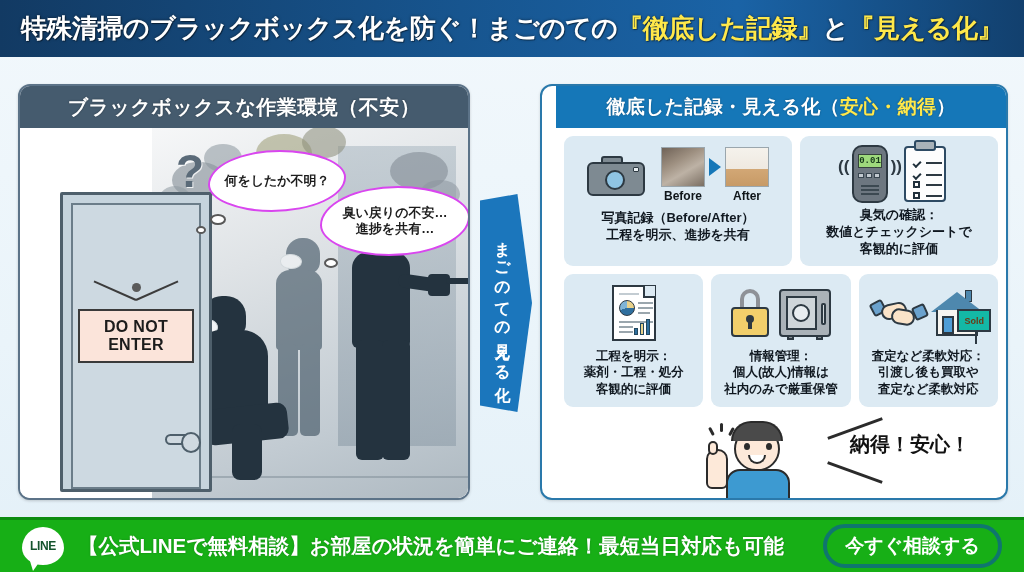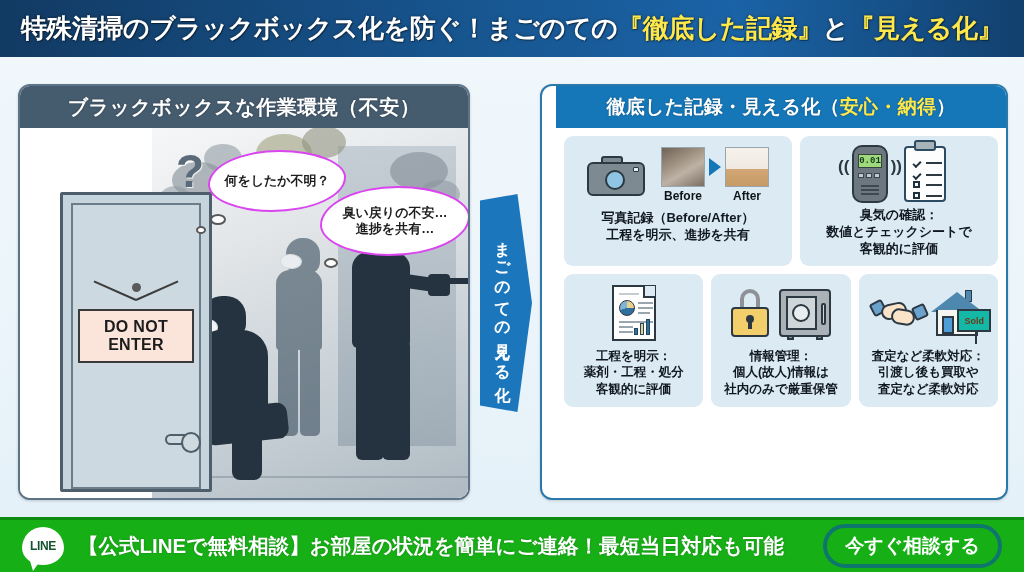--- a/index.html
+++ b/index.html
@@ -516,20 +516,38 @@
             </div>
           </div>
           <div class="card-text">
             <div>査定など柔軟対応：</div>
             <div>引渡し後も買取や</div>
             <div>査定など柔軟対応</div>
           </div>
         </div>
       </div>
 
+      <div id="person-area">
+        <div class="person">
+          <div class="spark" style="left:6px;top:12px;transform:rotate(-28deg);"></div>
+          <div class="spark" style="left:16px;top:8px;"></div>
+          <div class="spark" style="left:26px;top:12px;transform:rotate(28deg);"></div>
+          <div class="p-face"></div>
+          <div class="p-hair2"></div>
+          <div class="p-eye" style="left:40px;"></div>
+          <div class="p-eye" style="left:62px;"></div>
+          <div class="p-mouth"></div>
+          <div class="p-body"></div>
+          <div class="p-thumb"></div>
+          <div class="p-thumbup"></div>
+        </div>
+        <div class="nat-line" style="top:12px;width:58px;transform:rotate(-20deg);"></div>
+        <div class="nat-line" style="top:56px;width:58px;transform:rotate(20deg);"></div>
+        <div class="nattoku">納得！安心！</div>
+      </div>
 
     </div>
   </div>
 
   <div id="footer">
     <div id="line-icon">
       <span>LINE</span>
     </div>
     <div id="footer-text">【公式LINEで無料相談】お部屋の状況を簡単にご連絡！最短当日対応も可能</div>
     <div id="cta-button">今すぐ相談する</div>

